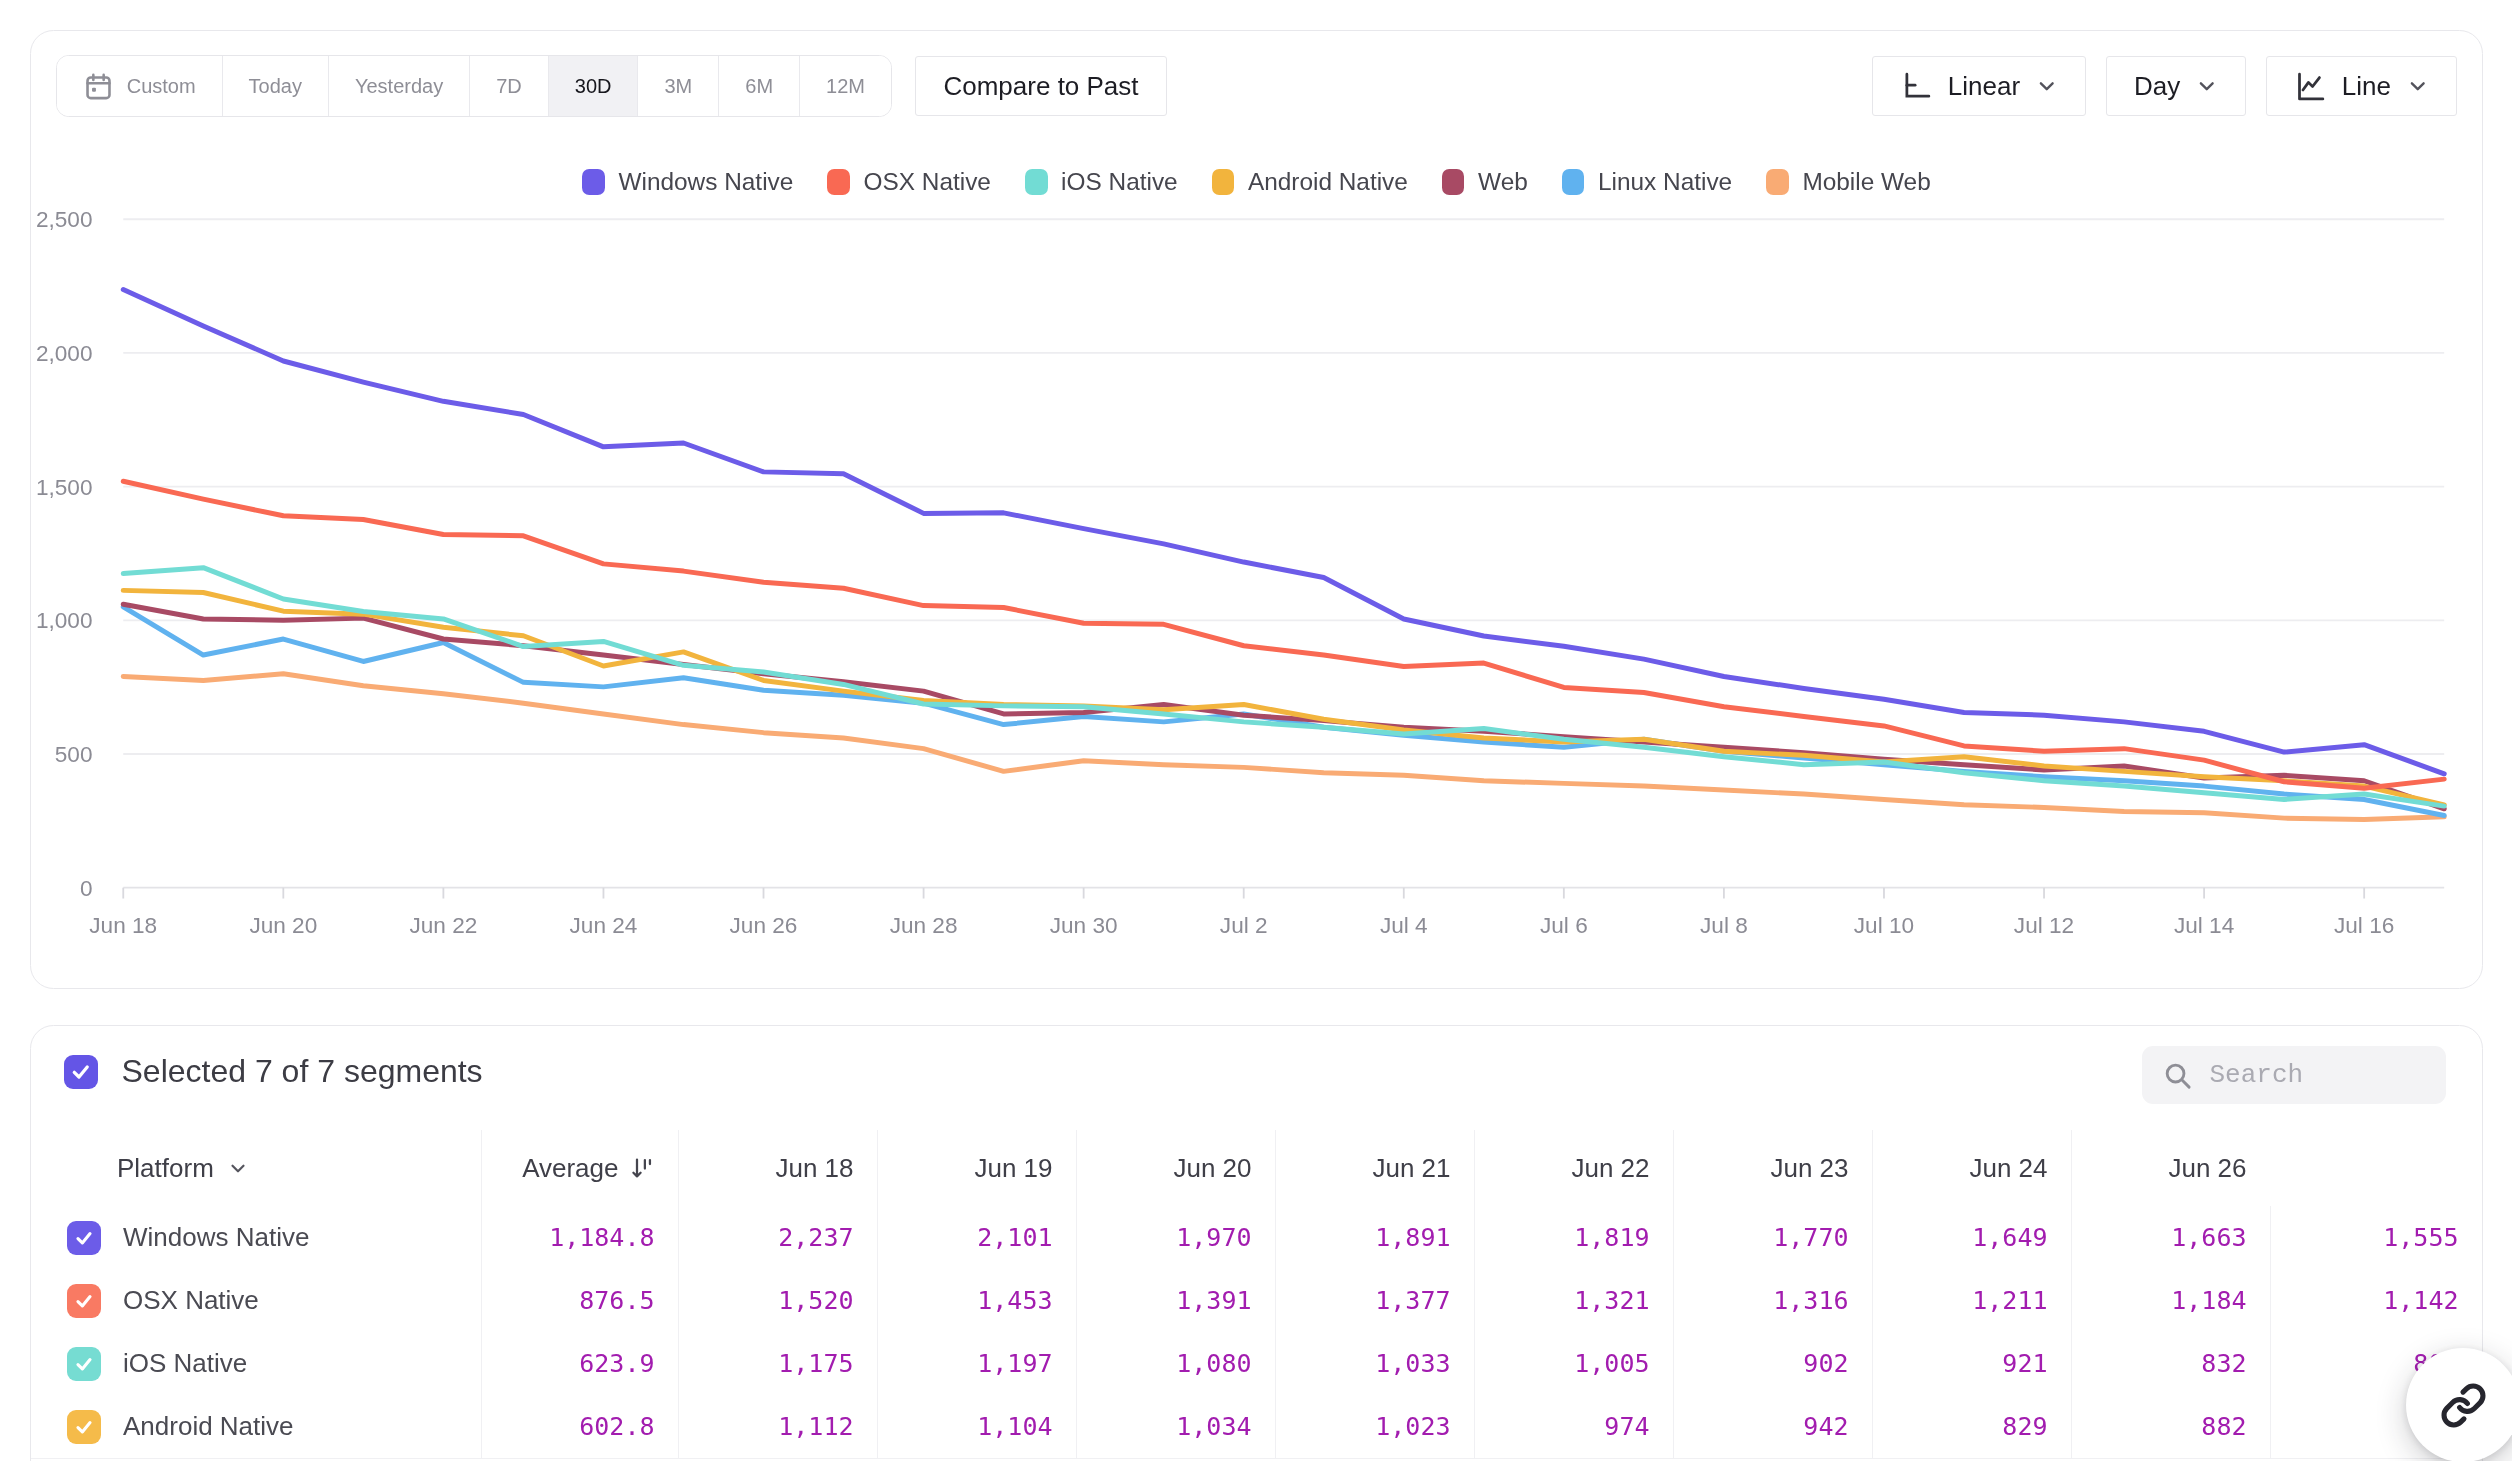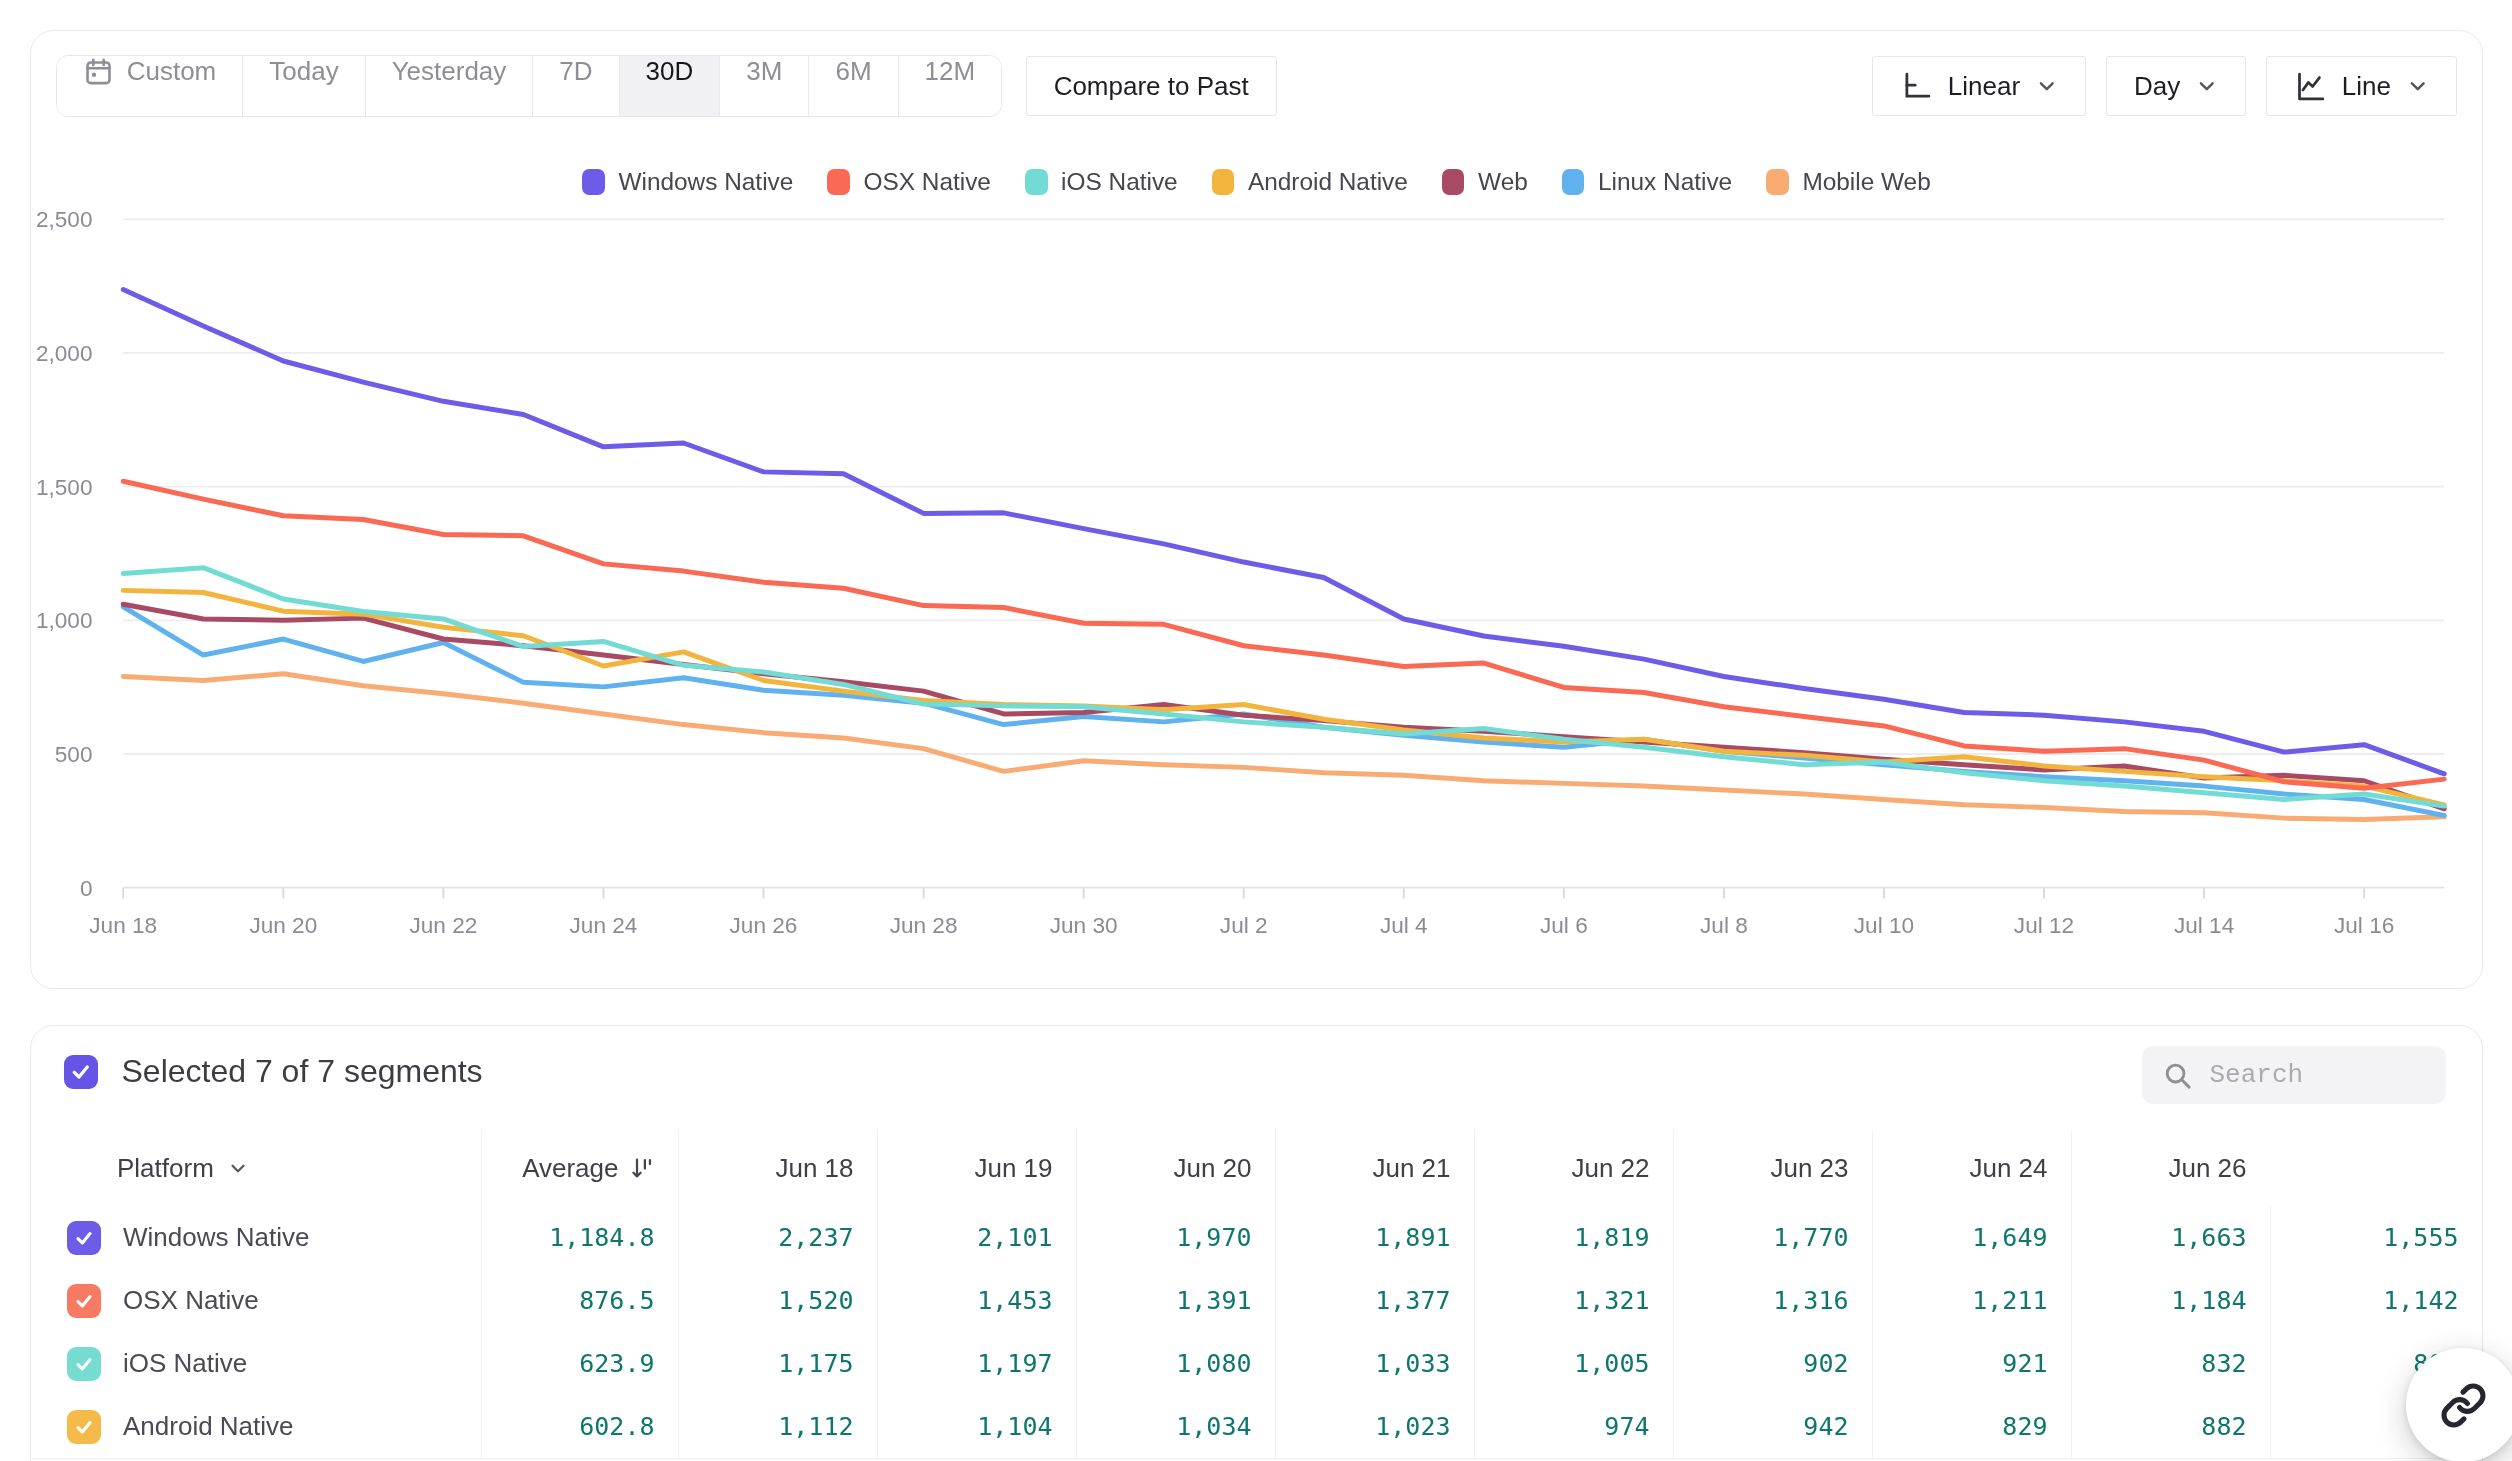--- a/index.html
+++ b/index.html
@@ -13,21 +13,21 @@
     position:absolute;background:#ffffff;border:1.8px solid #e8e8ec;border-radius:23.5px;
     box-sizing:border-box;
   }
   #chart-card{left:30px;top:30px;width:2453px;height:959px;}
   #table-card{left:30px;top:1025px;width:2453px;height:506px;}
 
   
   .toolbar{position:absolute;left:25px;top:25px;right:25px;height:60px;display:flex;align-items:center;z-index:3;}
   .seg{display:flex;align-items:stretch;height:60px;border:1.8px solid #e6e6ea;border-radius:12.7px;overflow:hidden;background:#fff;}
   .seg-btn{
-    display:flex;align-items:flex-start;gap:12.7px;padding:0 26px;font-size:26px;color:#8e8e96;
+    display:flex;align-items:center;gap:12.7px;padding:0 26px;font-size:20px;color:#8e8e96;
     background:#fff;border:none;border-left:1.8px solid #e9e9ed;cursor:pointer;white-space:nowrap;
     font-family:"Liberation Sans",sans-serif;
   }
   .seg-btn:first-child{border-left:none;}
   .seg-btn.selected{background:#f1f1f4;color:#17171d;font-weight:400;}
   .btn{
     display:flex;align-items:center;gap:14.5px;height:60px;padding:0 27px;border:1.8px solid #e6e6ea;
     border-radius:3px;background:#fff;font-size:26px;color:#1d1d24;cursor:pointer;box-sizing:border-box;
     font-family:"Liberation Sans",sans-serif;white-space:nowrap;
   }
@@ -67,21 +67,21 @@
   .t-h>div{display:flex;align-items:center;box-sizing:border-box;}
   .t-row{height:63px;}
   .t-row>div{display:flex;align-items:center;box-sizing:border-box;}
   .t-h>div:nth-child(n+2),.t-row>div:nth-child(n+2){border-left:1.8px solid #f0f0f3;}
   .t-row:last-child{border-bottom:1.8px solid #f0f0f3;}
   .c-name{padding-left:36px;gap:22px;}
   .c-right{justify-content:flex-end;padding-right:23.5px;}
   .h-label{font-size:26px;color:#3f3f48;font-weight:500;}
   .h-platform{font-size:26px;color:#3f3f48;font-weight:500;display:flex;align-items:center;gap:12.7px;padding-left:86px;}
   .row-label{font-size:26px;color:#4a4a52;}
-  .mono{font-family:"DejaVu Sans Mono", monospace;font-size:25px;color:#0f766e;}
+  .mono{font-family:"DejaVu Sans Mono", monospace;font-size:25px;color:#a21caf;}
 
   .fab{
     position:absolute;left:2406px;top:1348px;width:114px;height:114px;border-radius:50%;background:#ffffff;
     box-shadow:0 9px 31px rgba(30,30,40,.22), 0 1.8px 7.2px rgba(30,30,40,.12);
     display:flex;align-items:center;justify-content:center;cursor:pointer;z-index:9;
   }
 </style>
 </head>
 <body>
 

